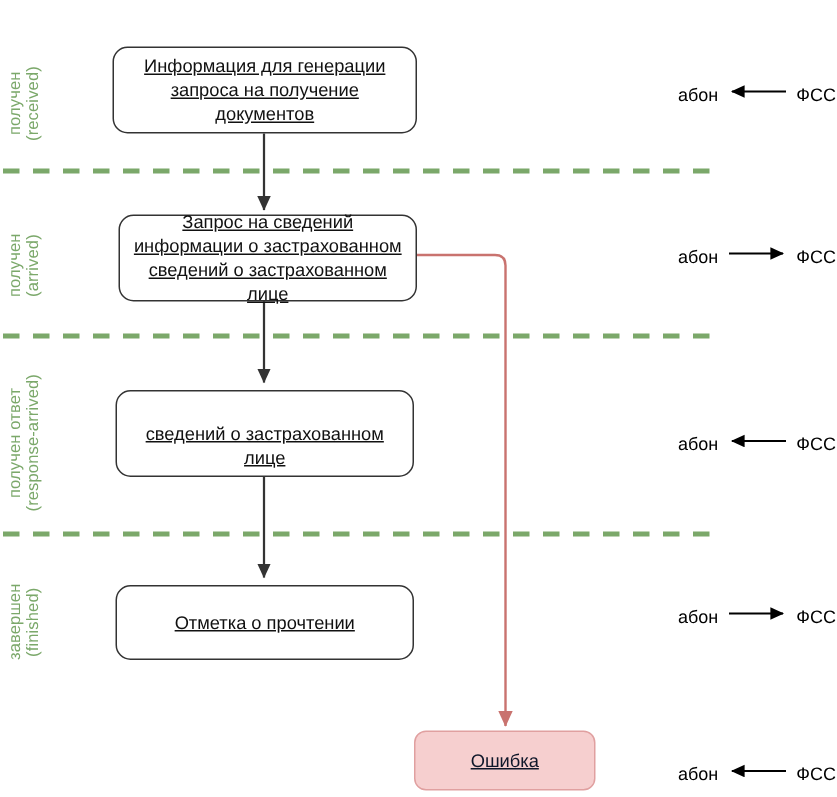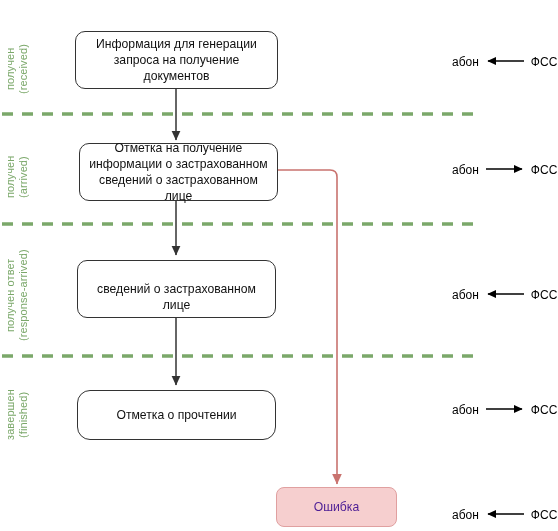--- a/index.html
+++ b/index.html
@@ -32,42 +32,43 @@
     align-items: center;
     justify-content: center;
     text-align: center;
     border: 1.4px solid #333333;
     border-radius: 10px;
     background: #ffffff;
     color: #111111;
     font-size: 12.2px;
     line-height: 16px;
     padding: 2px 6px;
+    text-decoration: underline;
   }
   .node.error-node {
     background: #f6cfcf;
     border: 1.2px solid #e0a0a0;
     border-radius: 8px;
-    color: #4c1d95;
+    color: #0f172a;
   }
   .swim-label {
     position: absolute;
     color: #7ba86a;
     font-size: 11px;
     line-height: 12.5px;
     letter-spacing: 0.1px;
     writing-mode: vertical-rl;
     transform: rotate(180deg);
     text-align: center;
     white-space: nowrap;
   }
   .actor-row {
     position: absolute;
     display: flex;
-    align-items: flex-start;
+    align-items: center;
     font-size: 12px;
     color: #000000;
     white-space: nowrap;
   }
   .actor-label {
     font-size: 12px;
     color: #000000;
   }
   .actor-arrow {
     margin: 0 5px;
@@ -126,34 +127,34 @@
 
   <div class="node" style="left:75px; top:31px; width:203px; height:58px;">
     <div>
       <span>Информация для генерации</span><br>
       <span>запроса на получение документов</span>
     </div>
   </div>
 
   <div class="node" style="left:79px; top:143px; width:199px; height:58px;">
     <div>
-      <span>Отметка на получение</span><br>
+      <span>Запрос на сведений</span><br>
       <span>информации о застрахованном</span><br>
       <span>сведений о застрахованном лице</span>
     </div>
   </div>
 
   <div class="node" style="left:77px; top:260px; width:199px; height:58px;">
     <div>
       <br>
       <span>сведений о застрахованном лице</span>
     </div>
   </div>
 
-  <div class="node" style="left:77px; top:390px; width:199px; height:50px;border-radius:13px;">
+  <div class="node" style="left:77px; top:390px; width:199px; height:50px;">
     <div>
       <span>Отметка о прочтении</span>
     </div>
   </div>
 
   <div class="node error-node" style="left:276px; top:487px; width:121px; height:40px;">
     <span>Ошибка</span>
   </div>
 
   <div class="actor-row" style="left:452px; top:55px;">

